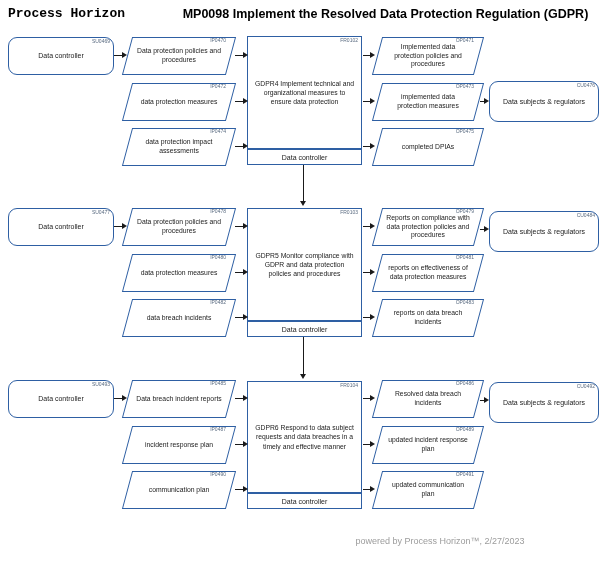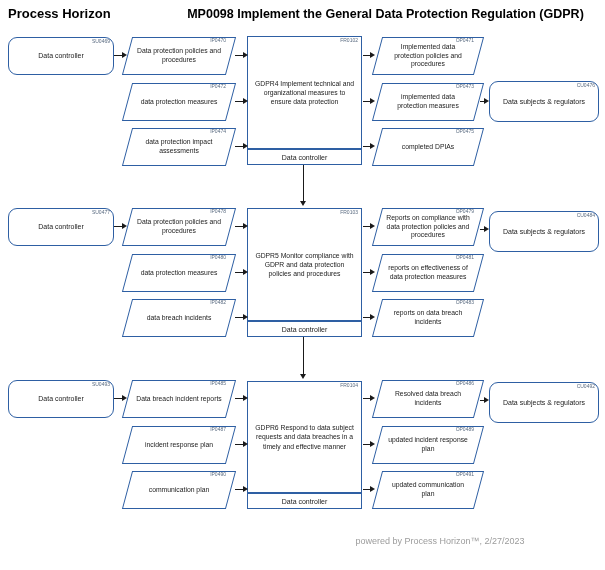--- a/index.html
+++ b/index.html
@@ -1,18 +1,18 @@
 <!DOCTYPE html>
 <html><head>
 <meta charset="utf-8">
 <style>
   html,body{margin:0;padding:0;background:#fff;}
   #stage{position:relative;width:605px;height:570px;background:#fff;overflow:hidden;
          font-family:"Liberation Sans",sans-serif;color:#222;}
-  .brand{position:absolute;left:8px;top:6px;font-size:13px;font-weight:bold;color:#000;}
+  .brand{position:absolute;left:8px;top:6px;font-size:13px;font-weight:bold;color:#000;font-family:Liberation Mono, monospace;}
   .title{position:absolute;left:170px;right:4px;top:7px;text-align:center;font-size:12.5px;font-weight:bold;color:#000;}
   .footer{position:absolute;left:300px;width:280px;top:536px;text-align:center;font-size:9px;color:#9c9c9c;}
 
   .code{position:absolute;top:1px;right:3px;font-size:5px;color:#5a6b80;line-height:1;}
   .rnode{position:absolute;background:#fff;border:1.5px solid #2e5fa3;border-radius:9px;
          display:flex;align-items:center;justify-content:center;text-align:center;
          font-size:7px;color:#222;box-sizing:border-box;}
   .para{position:absolute;box-sizing:border-box;}
   .para-bg{position:absolute;left:3px;right:3px;top:0;bottom:0;background:#fff;
            border:1.5px solid #2e5fa3;transform:skewX(-15deg);box-sizing:border-box;}
@@ -31,21 +31,21 @@
       border-left:5px solid #1a1a1a;border-top:3.3px solid transparent;border-bottom:3.3px solid transparent;}
   .arrow-v{position:absolute;width:1.4px;background:#1a1a1a;}
   .arrow-v::after{content:"";position:absolute;bottom:-5px;left:-2.6px;width:0;height:0;
       border-top:5px solid #1a1a1a;border-left:3.3px solid transparent;border-right:3.3px solid transparent;}
 </style>
 </head>
 <body>
 
 <div id="stage">
   <div class="brand">Process Horizon</div>
-  <div class="title">MP0098 Implement the General Data Protection Regulation (GDPR)</div>
+  <div class="title">MP0098 Implement the Resolved Data Protection Regulation (GDPR)</div>
 
   <section>
     <div class="rnode" style="left:8px;top:37px;width:106px;height:38px">
       <span class="code">SU0469</span>
       <span class="nlabel">Data controller</span>
     </div>
 
     <div class="para" style="left:124px;top:37px;width:110px;height:38px">
       <div class="para-bg"></div>
       <span class="code">IP0470</span>

